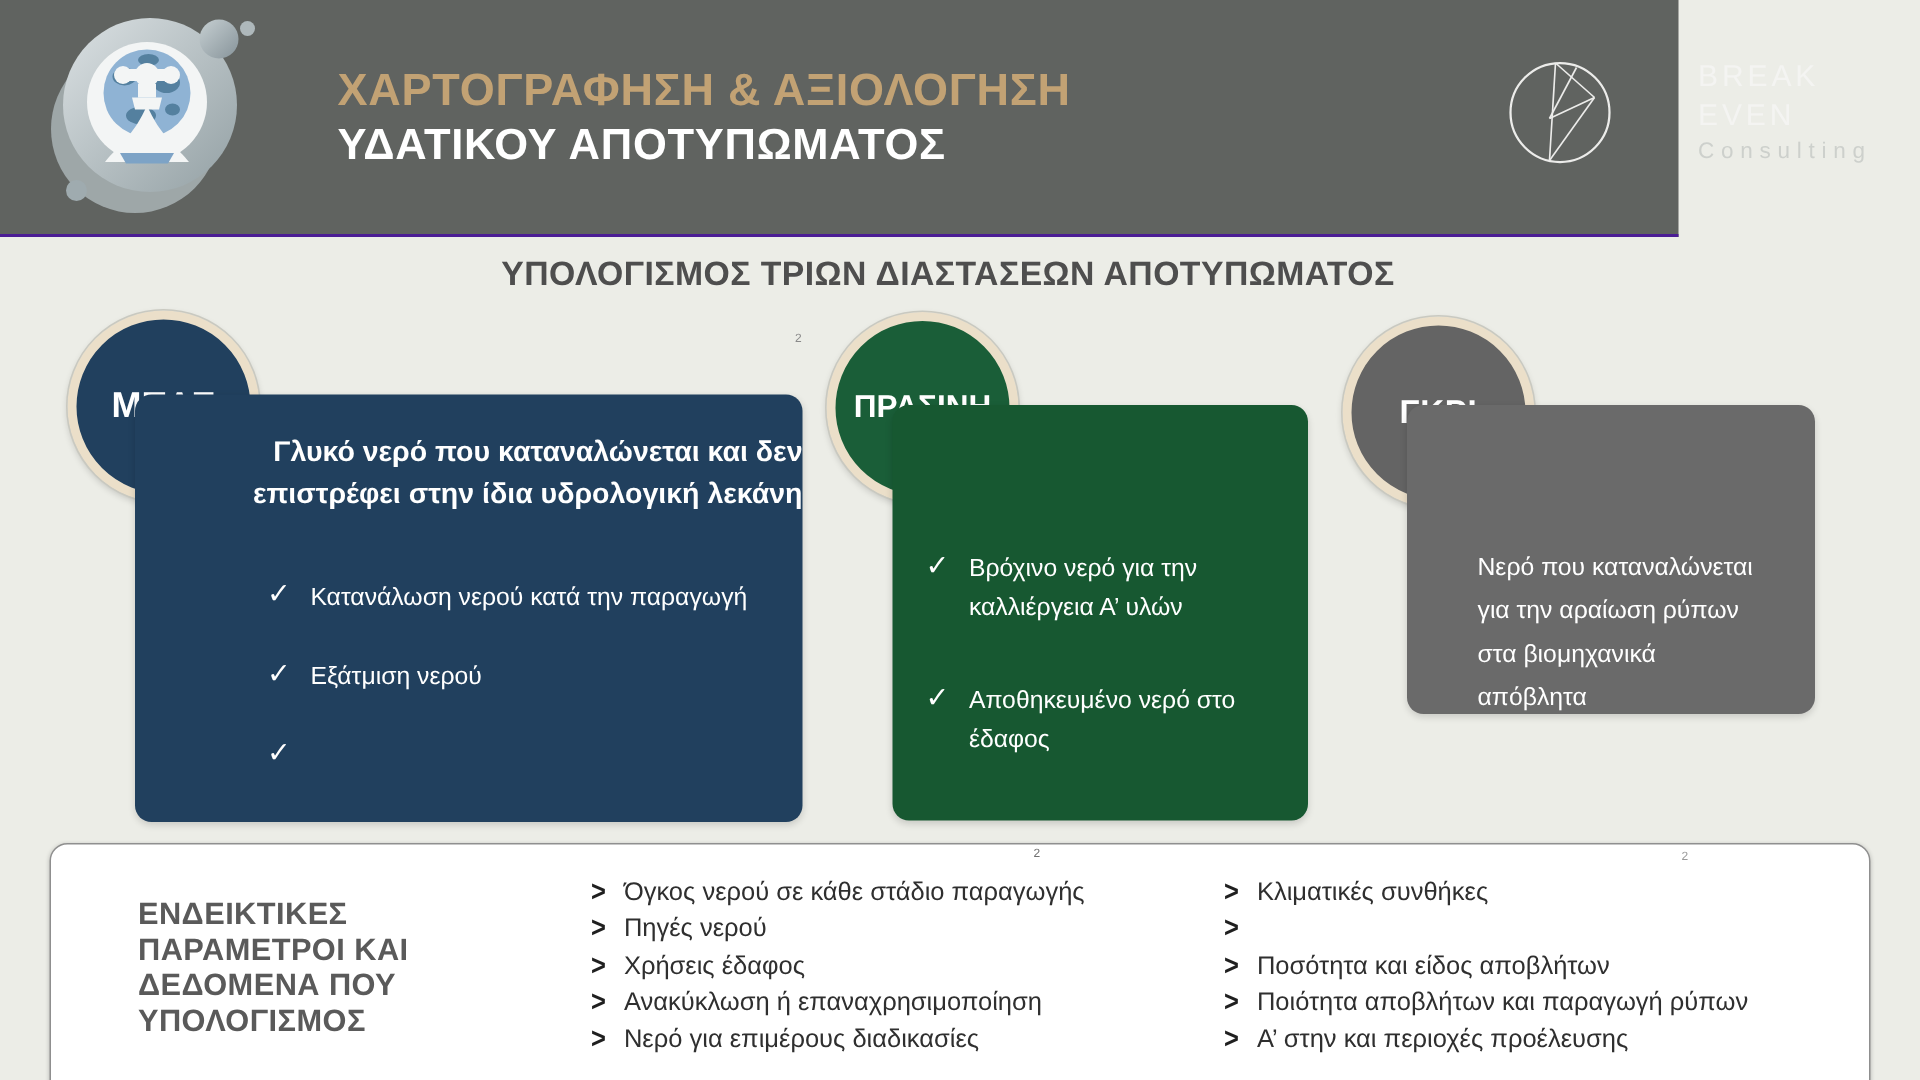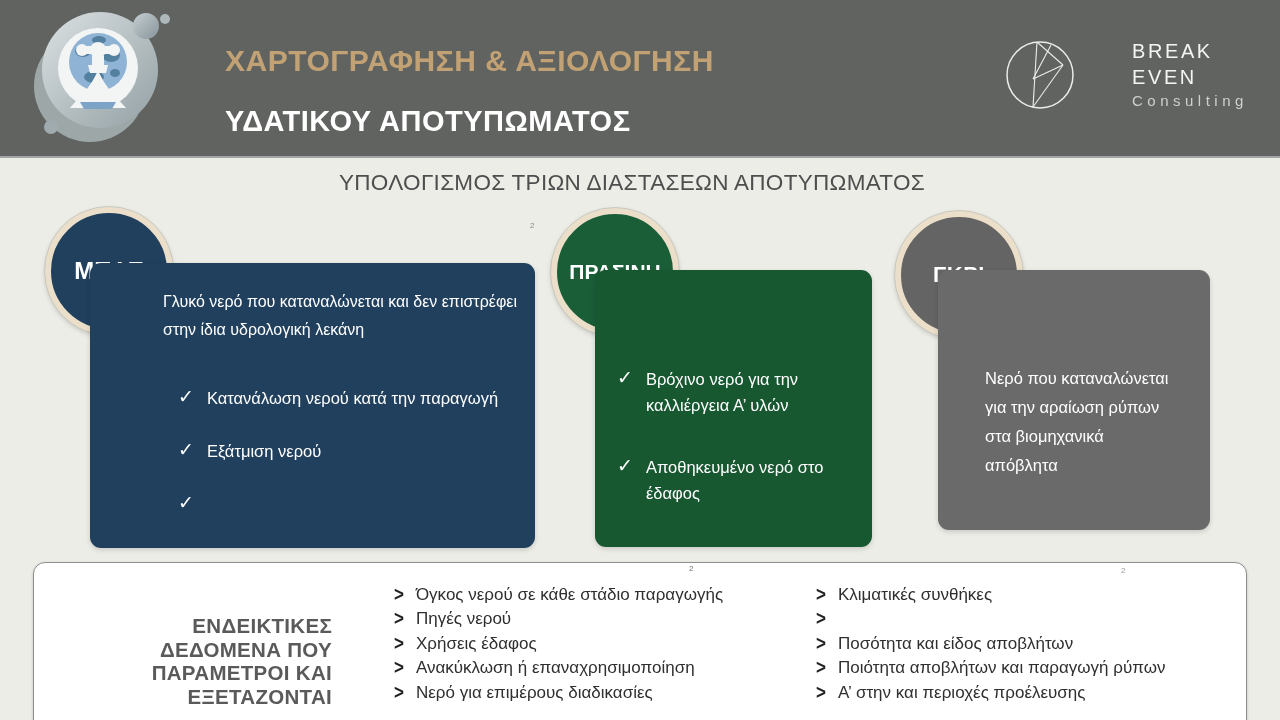--- a/index.html
+++ b/index.html
@@ -1,63 +1,63 @@
 <!DOCTYPE html>
 <html><head>
 <meta charset="utf-8">
 <style>
   html,body{margin:0;padding:0;}
   body{font-family:"Liberation Sans","DejaVu Sans",sans-serif;}
   .slide{position:relative;width:1280px;height:720px;background:#ecede7;overflow:hidden;}
 
   
-  .topbar{position:absolute;left:0;top:0;width:1280px;height:156px;background:#606360;border-bottom:2px solid #a3a3a3;}
+  .topbar{position:absolute;left:0;top:0;width:1119px;height:156px;background:#606360;border-bottom:2px solid #4c1d95;}
   .logo-badge{position:absolute;left:28px;top:6px;width:142px;height:144px;}
   .titles{position:absolute;left:225px;top:42px;}
   .title-1{font-size:30px;font-weight:bold;color:#c2a274;line-height:37px;letter-spacing:.5px;}
-  .title-2{font-size:29px;font-weight:bold;color:#ffffff;line-height:37px;letter-spacing:.5px;margin-top:24px;}
+  .title-2{font-size:29px;font-weight:bold;color:#ffffff;line-height:37px;letter-spacing:.5px;}
   .brand{position:absolute;left:1003px;top:38px;display:flex;align-items:center;gap:47px;}
   .brand-icon{width:74px;height:74px;flex:0 0 auto;}
   .brand-text{margin-left:8px;}
   .brand-name{font-size:20px;color:#f4f4f2;letter-spacing:2.6px;line-height:26px;}
   .brand-sub{font-size:15px;color:#cdd0cc;letter-spacing:4.5px;line-height:22px;}
 
   
   .subtitle{position:absolute;left:0;top:170px;width:1264px;text-align:center;
-            font-size:22.5px;font-weight:normal;color:#4e4e4e;letter-spacing:.3px;}
+            font-size:22.5px;font-weight:bold;color:#4e4e4e;letter-spacing:.3px;}
 
   
   .badge{position:absolute;width:116px;height:116px;border-radius:50%;
          border:6px solid #ebdfc9;outline:1px solid #c9c9c0;
          display:flex;align-items:center;justify-content:center;
          color:#fff;font-weight:bold;box-shadow:0 2px 5px rgba(0,0,0,.18);}
   .badge-blue{left:45px;top:207px;background:#21405e;font-size:24px;}
   .badge-green{left:551px;top:208px;background:#1a5e38;font-size:21px;}
   .badge-gray{left:895px;top:211px;background:#646464;font-size:22px;letter-spacing:.5px;}
 
   
   .card{position:absolute;border-radius:11px;box-shadow:0 2px 5px rgba(0,0,0,.15);}
   .card-blue{left:90px;top:263px;width:445px;height:285px;background:#21405e;}
   .card-green{left:595px;top:270px;width:277px;height:277px;background:#175831;}
-  .card-gray{left:938px;top:270px;width:272px;height:260px;background:#6a6a6a;}
-
-  .blue-heading{position:absolute;left:73px;top:25px;width:372px;text-align:left;
-                color:#fff;font-weight:normal;font-size:16px;line-height:27.5px;}
+  .card-gray{left:938px;top:270px;width:272px;height:206px;background:#6a6a6a;}
+
+  .blue-heading{position:absolute;left:73px;top:25px;width:372px;text-align:right;
+                color:#fff;font-weight:bold;font-size:19px;line-height:27.5px;}
   .blue-list{position:absolute;left:88px;top:122px;display:flex;flex-direction:column;gap:27px;}
   .check-item{display:flex;color:#fff;font-size:16.5px;line-height:26px;}
   .check{flex:0 0 auto;margin-right:13px;font-size:19px;line-height:24px;color:#fff;}
   .green-list{position:absolute;left:22px;top:96px;display:flex;flex-direction:column;gap:36px;}
   .green-list .check-item{width:218px;}
   .gray-desc{position:absolute;left:47px;top:94px;width:192px;color:#fff;
              font-size:16.5px;line-height:29px;}
 
   
   .panel{position:absolute;left:33px;top:562px;width:1212px;height:180px;background:#ffffff;
          border:1px solid #8f8f8f;border-radius:12px;box-shadow:0 1px 3px rgba(0,0,0,.2);}
-  .panel-title{position:absolute;left:58px;top:51px;width:240px;text-align:right;
+  .panel-title{position:absolute;left:58px;top:35px;width:240px;text-align:left;
                font-size:20.5px;font-weight:bold;color:#5a5a5a;line-height:23.5px;letter-spacing:.3px;}
   .panel-col{position:absolute;top:22px;display:flex;flex-direction:column;}
   .panel-col-1{left:360px;}
   .panel-col-2{left:782px;}
   .bullet-row{display:flex;align-items:baseline;height:24.4px;}
   .bullet{flex:0 0 auto;font-weight:bold;color:#1f1f1f;font-size:17px;margin-right:12px;
           transform:scaleY(1.15);display:inline-block;}
   .bullet-text{color:#2f2f2f;font-size:17px;white-space:nowrap;}
 
   
@@ -176,23 +176,23 @@
     </div>
   </section>
 
   <section class="card card-gray">
     <div class="gray-desc">Νερό που καταναλώνεται για την αραίωση ρύπων στα βιομηχανικά απόβλητα</div>
   </section>
 
   <section class="panel">
     <div class="panel-title">
       <div>ΕΝΔΕΙΚΤΙΚΕΣ</div>
+      <div>ΠΑΡΑΜΕΤΡΟΙ ΚΑΙ</div>
       <div>ΔΕΔΟΜΕΝΑ ΠΟΥ</div>
-      <div>ΠΑΡΑΜΕΤΡΟΙ ΚΑΙ</div>
-      <div>ΕΞΕΤΑΖΟΝΤΑΙ</div>
+      <div>ΥΠΟΛΟΓΙΣΜΟΣ</div>
     </div>
 
     <div class="panel-col panel-col-1">
       <div class="bullet-row">
         <span class="bullet">&gt;</span>
         <span class="bullet-text">Όγκος νερού σε κάθε στάδιο παραγωγής</span>
       </div>
       <div class="bullet-row">
         <span class="bullet">&gt;</span>
         <span class="bullet-text">Πηγές νερού</span>

